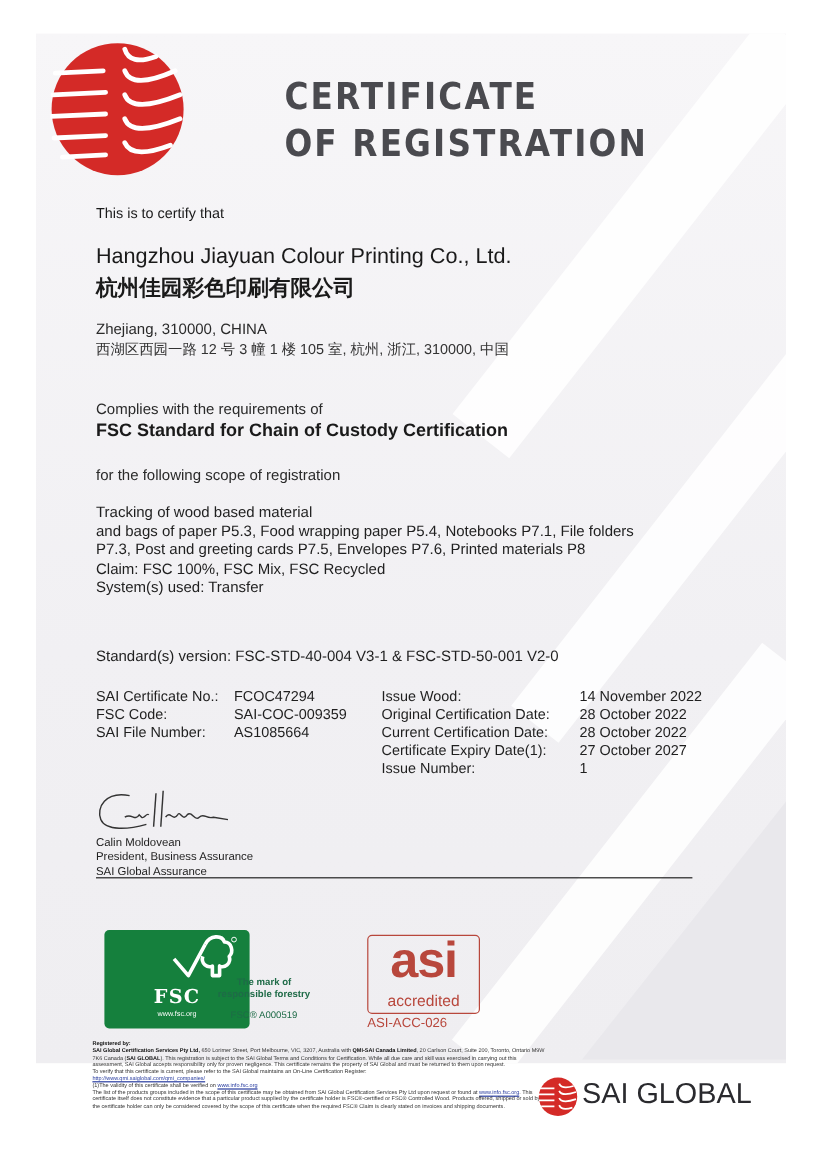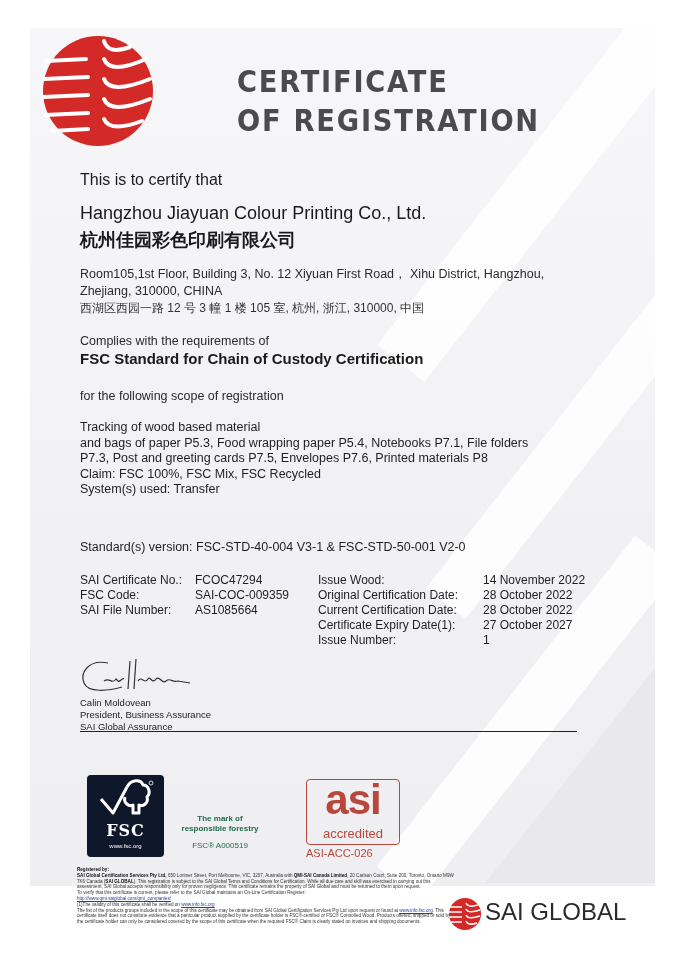--- a/index.html
+++ b/index.html
@@ -17,37 +17,37 @@
   .s1 { left:470px; top:-40px; width:60px; height:420px; transform:rotate(38deg); }
   .s2 { left:520px; top:200px; width:50px; height:420px; transform:rotate(38deg); }
   .s3 { left:470px; top:480px; width:55px; height:420px; transform:rotate(38deg); }
   .tri { position:absolute; left:455px; top:640px; width:0; height:0;
     border-left:170px solid transparent; border-bottom:215px solid #e9e8ec; }
 
   .abs { position:absolute; }
   .logo { left:42px; top:35px; width:112px; height:112px; }
   .title { left:237px; top:62px; font-family:"DejaVu Sans", sans-serif; font-weight:bold; font-size:31px; line-height:39px;
     color:#4a4a4f; letter-spacing:2px; transform:scaleX(0.88); transform-origin:left top; }
-  .certify { left:80px; top:171px; font-size:16px; }
+  .certify { left:80px; top:171px; font-size:12px; }
   .company-en { left:80px; top:203px; font-size:18px; font-weight:normal; }
   .company-zh { left:80px; top:228px; font-size:18px; font-weight:bold; font-family:"DejaVu Sans", sans-serif; }
   .addr { left:80px; top:266px; font-size:12.5px; line-height:17px; width:540px; color:#2a2a2a; }
   .addr-zh { font-size:12px; color:#333; }
   .complies { left:80px; top:334px; font-size:12.5px; color:#2a2a2a; }
   .fscstd { left:80px; top:350px; font-size:15px; font-weight:bold; }
   .scope { left:80px; top:389px; font-size:12.5px; color:#2a2a2a; }
   .scope-body { left:80px; top:420px; font-size:12.5px; line-height:15.5px; width:540px; color:#1f1f1f; }
   .stdver { left:80px; top:540px; font-size:12.5px; color:#1f1f1f; }
   .info { top:573px; font-size:12px; line-height:15px; color:#1f1f1f; }
   .info div { white-space:nowrap; }
   .col1 { left:80px; } .col2 { left:195px; } .col3 { left:318px; } .col4 { left:483px; }
   .sig { left:78px; top:655px; }
   .signame { left:80px; top:697px; font-size:9.5px; line-height:12px; color:#222; }
   .rule { left:80px; top:731px; width:497px; height:1px; background:#222; }
-  .fsc { left:87px; top:775px; width:77px; height:82px; background:#0f172a; border-radius:4px; color:#fff; text-align:center; }
+  .fsc { left:87px; top:775px; width:77px; height:82px; background:#15803d; border-radius:4px; color:#fff; text-align:center;padding-left:44px; }
   .fsc-word { position:absolute; left:0; right:0; top:46px; font-family:"DejaVu Serif", serif; font-weight:bold; font-size:16px; letter-spacing:1px; }
   .fsc-url { position:absolute; left:0; right:0; top:68px; font-size:6px; }
   .mark { left:175px; top:814px; width:90px; text-align:center; font-size:8px; line-height:10px; color:#1e6b47; font-weight:bold; }
   .mark-code { left:175px; top:841px; width:90px; text-align:center; font-size:8px; color:#1e6b47; font-weight:normal; }
   .asi-box { left:306px; top:779px; width:92px; height:64px; border:1.5px solid #b8473c; border-radius:4px; text-align:center; color:#b8473c; }
   .asi-word { position:absolute; left:0; right:0; top:-4px; font-size:42px; font-weight:bold; letter-spacing:-1px; }
   .asi-acc { position:absolute; left:0; right:0; top:46px; font-size:13px; }
   .asi-code { left:306px; top:847px; width:95px; text-align:left; font-size:11px; color:#b8473c; }
   .footer { left:77px; top:867px; width:380px; font-size:4.6px; line-height:5.8px; color:#333; }
   .footer b { color:#111; }
@@ -84,21 +84,20 @@
 <div class="abs title">
   <div>CERTIFICATE</div>
   <div>OF REGISTRATION</div>
 </div>
 
 <div class="abs certify">This is to certify that</div>
 <div class="abs company-en">Hangzhou Jiayuan Colour Printing Co., Ltd.</div>
 <div class="abs company-zh">杭州佳园彩色印刷有限公司</div>
 
 <div class="abs addr">
-  <div>Room105,1st Floor, Building 3, No. 12 Xiyuan First Road， Xihu District, Hangzhou,</div>
   <div>Zhejiang, 310000, CHINA</div>
   <div class="addr-zh">西湖区西园一路 12 号 3 幢 1 楼 105 室, 杭州, 浙江, 310000, 中国</div>
 </div>
 
 <div class="abs complies">Complies with the requirements of</div>
 <div class="abs fscstd">FSC Standard for Chain of Custody Certification</div>
 <div class="abs scope">for the following scope of registration</div>
 
 <div class="abs scope-body">
   <div>Tracking of wood based material</div>

